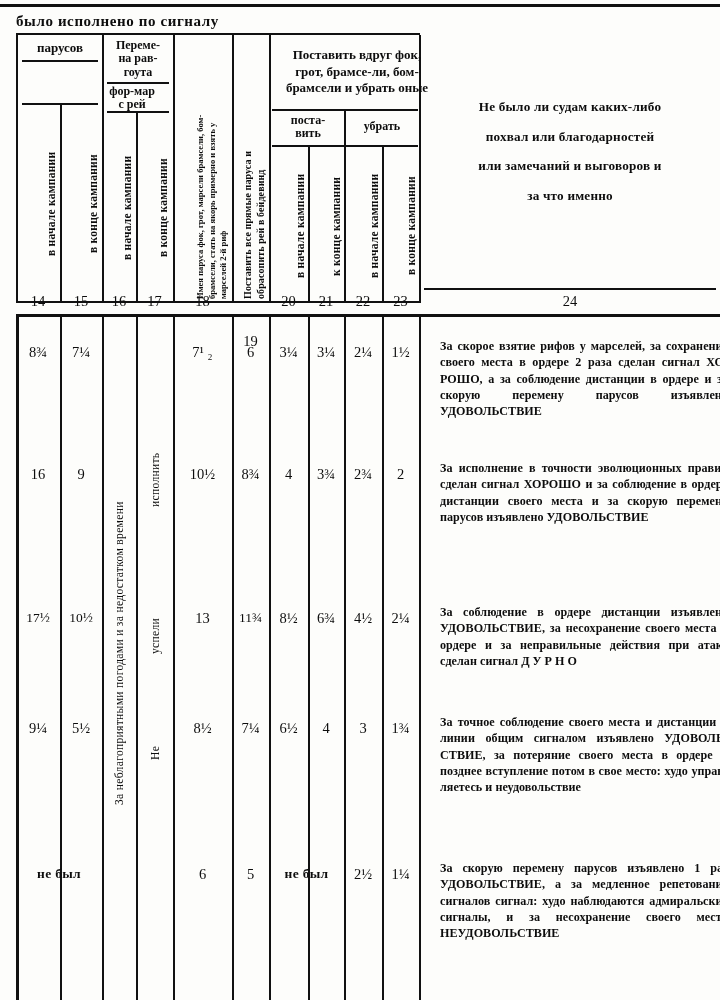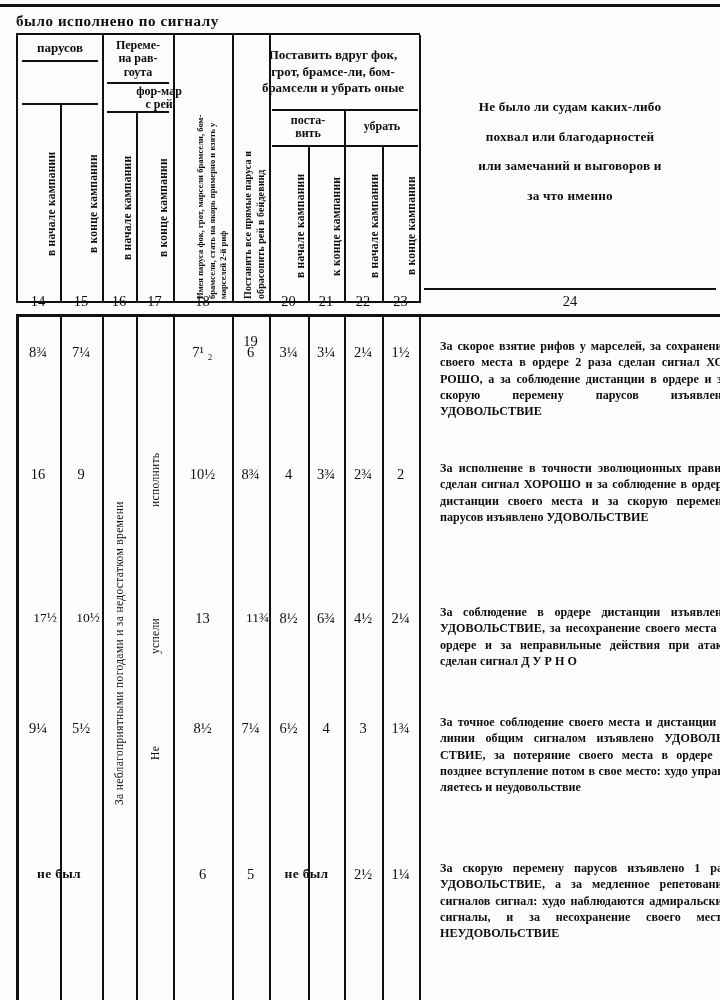--- a/index.html
+++ b/index.html
@@ -60,21 +60,21 @@
   }
 
   
   .body{position:absolute;left:16px;top:314px;width:704px;height:686px;}
   .bodytop{position:absolute;left:0;top:0;width:704px;height:2.5px;background:#111;}
 
   .cellnum{
     position:absolute;text-align:center;font-size:14.5px;font-weight:500;
     white-space:nowrap;
   }
-  .cellnum.sm{font-size:13.5px;padding-left:7px;}
+  .cellnum.sm{font-size:13.5px;}
 
   .spanlab{
     position:absolute;text-align:center;font-size:13.5px;font-weight:600;
     white-space:nowrap;letter-spacing:.3px;
   }
 
   .note{
     position:absolute;left:424px;width:288px;
     font-size:12.1px;font-weight:600;line-height:1.345;
     text-align:justify;text-align-last:left;
@@ -110,25 +110,25 @@
     <div class="vline" style="left:403px;top:0;height:268px;"></div>
 
     <div class="grp" style="left:2px;top:2px;width:84px;height:22px;">парусов</div>
     <div class="hline" style="left:6px;top:25px;width:76px;"></div>
     <div class="hline" style="left:6px;top:68px;width:76px;"></div>
 
     <div class="grp sm" style="left:88px;top:1px;width:68px;height:46px;white-space:pre-line;">Переме-
 на рав-
 гоута</div>
     <div class="hline" style="left:91px;top:47px;width:62px;"></div>
-    <div class="grp sm" style="left:105px;top:48px;width:76px;height:30px;white-space:pre-line;">фор-мар
+    <div class="grp sm" style="left:78px;top:48px;width:76px;height:30px;white-space:pre-line;">фор-мар
 с рей</div>
     <div class="hline" style="left:91px;top:76px;width:62px;"></div>
 
-    <div class="grp" style="left:244px;top:2px;width:146px;height:70px;line-height:1.26;font-size:13px;">Поставить вдруг фок, грот, брамсе-ли, бом-брамсели и убрать оные</div>
+    <div class="grp" style="left:268px;top:2px;width:146px;height:70px;line-height:1.26;font-size:13px;">Поставить вдруг фок, грот, брамсе-ли, бом-брамсели и убрать оные</div>
     <div class="hline" style="left:256px;top:74px;width:146px;"></div>
     <div class="grp sm" style="left:256px;top:76px;width:72px;height:32px;white-space:pre-line;">поста-
 вить</div>
     <div class="grp sm" style="left:330px;top:76px;width:72px;height:32px;">убрать</div>
     <div class="vline" style="left:328px;top:76px;height:32px;"></div>
     <div class="hline" style="left:256px;top:110px;width:146px;"></div>
 
     <div class="vline" style="left:44px;top:68px;height:200px;"></div>
     <div class="vline" style="left:120px;top:76px;height:192px;"></div>
     <div class="vline" style="left:292px;top:112px;height:156px;"></div>

